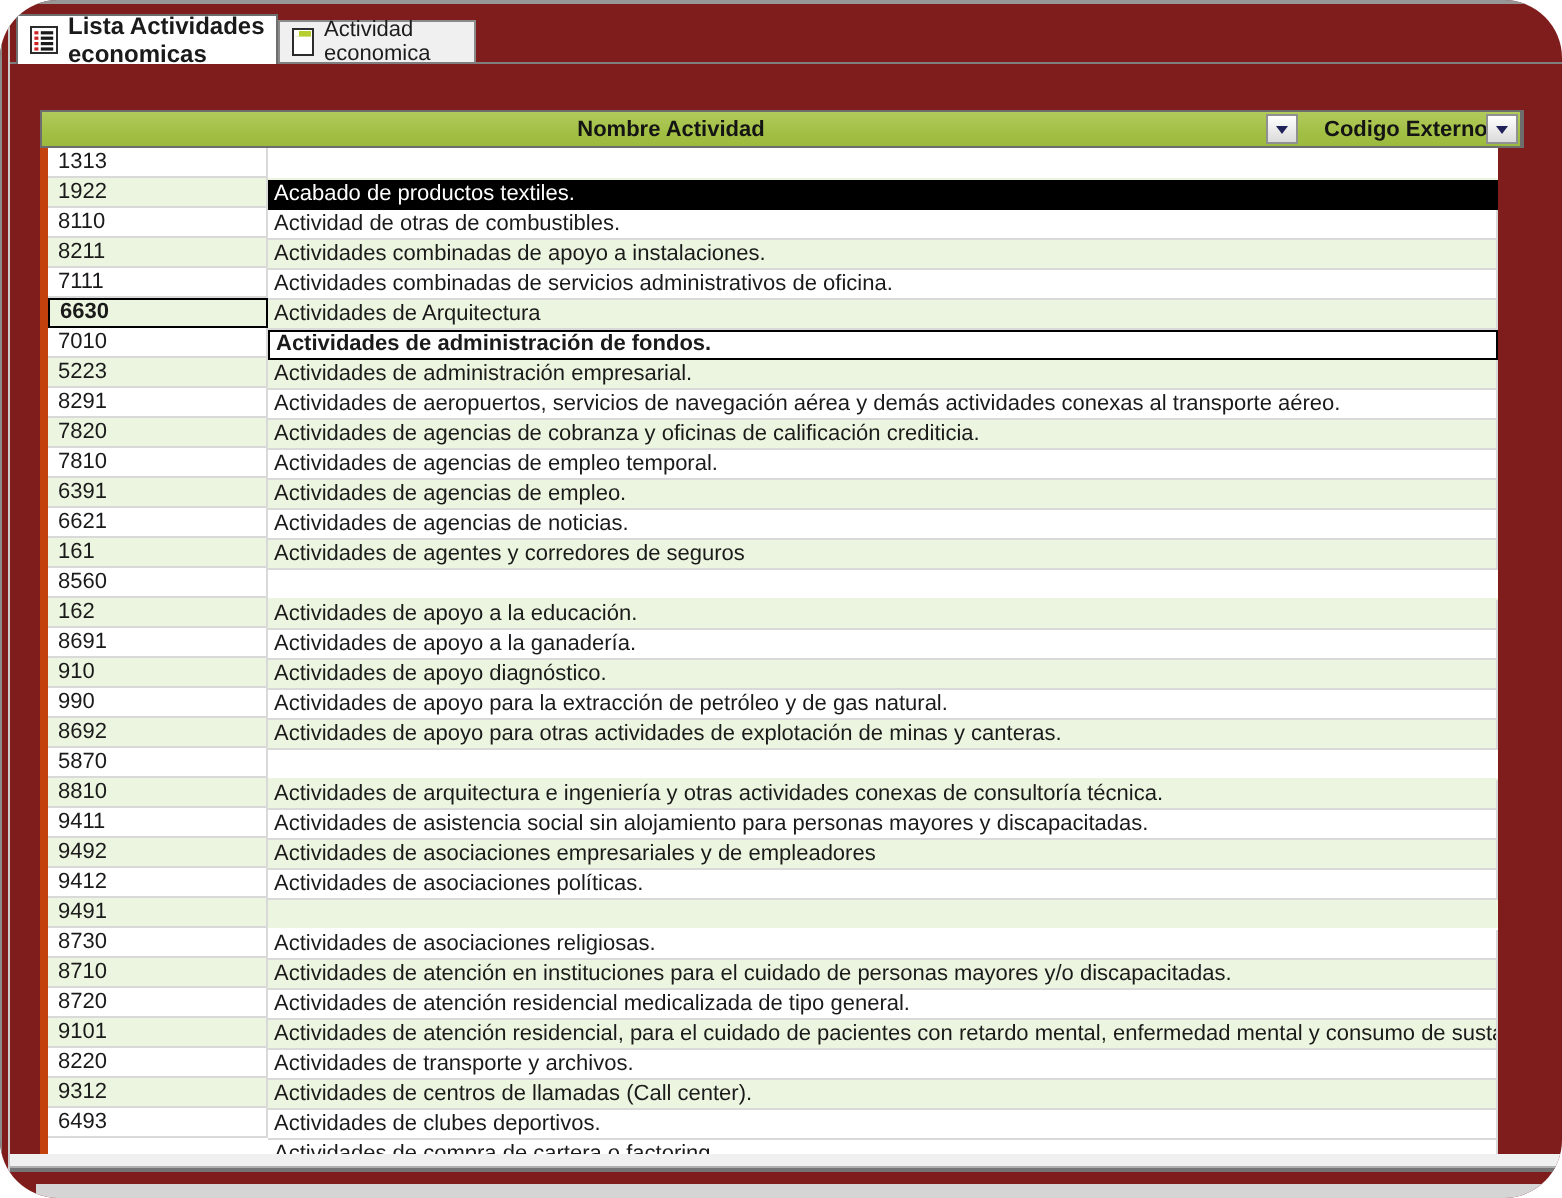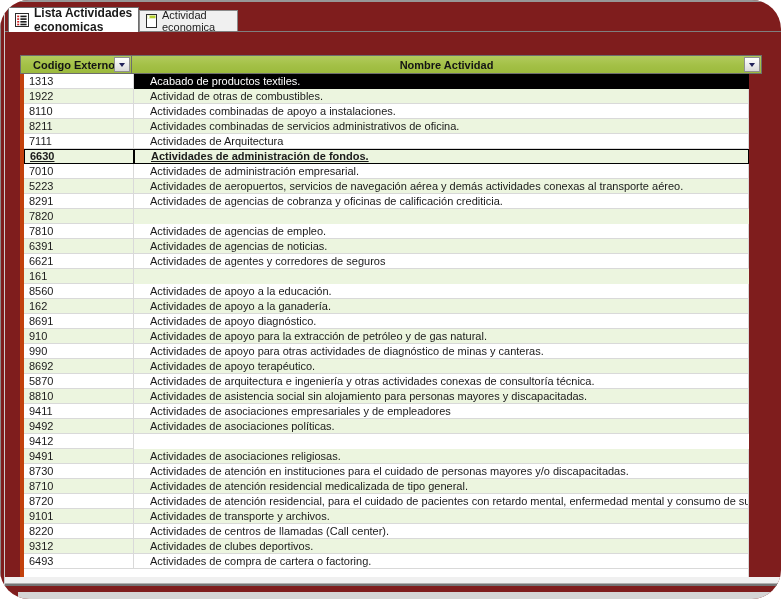--- a/index.html
+++ b/index.html
@@ -47,23 +47,23 @@
   
   .dsbody{position:absolute;left:20px;top:74px;width:729px;box-sizing:border-box;border-left:4px solid #c2410c;}
   .drow{display:flex;height:15px;background:#ffffff;}
   .drow.alt{background:#ecf5df;}
   .cell{
     box-sizing:border-box;height:15px;line-height:14px;font-size:11px;color:#1a1a1a;
     white-space:nowrap;overflow:hidden;
     border-right:1px solid #d9d9d9;border-bottom:1px solid #d9d9d9;
   }
   .cell-code{width:110px;padding-left:5px;}
-  .cell-name{flex:1;padding-left:16px;}
+  .cell-name{flex:1;padding-left:3px;margin-top:16px;}
   .drow.selected .cell-name{background:#000000;color:#ffffff;border-color:#000000;}
-  .drow.focused .cell{border:1px solid #000000;font-weight:bold;line-height:12px;text-decoration:underline;}
+  .drow.focused .cell{border:1px solid #000000;font-weight:bold;line-height:12px;}
   .new-row{height:8px;background:#ffffff;border-right:1px solid #d9d9d9;}
 
   
   .strip-light{position:absolute;left:5px;right:0;top:577px;height:6px;background:#f0f0f0;}
   .strip-dark{position:absolute;left:5px;right:0;top:583px;height:3px;background:#757575;border-top:1px solid #b0b0b0;box-sizing:border-box;}
   .hscrollbar{position:absolute;left:18px;right:0;top:592px;height:7px;background:#d5d5d5;}
 </style>
 </head>
 <body>
 
@@ -93,32 +93,32 @@
   <div class="tab tab-inactive">
     <svg width="11" height="14" viewBox="0 0 11 14">
       <rect x="0.5" y="0.5" width="10" height="13" fill="#ffffff" stroke="#2b2b2b"></rect>
       <rect x="1.5" y="1.5" width="8" height="2.8" fill="#b6cf2e"></rect>
       <rect x="1.5" y="1.5" width="2" height="2.8" fill="#ffffff"></rect>
     </svg>
     <span>Actividad economica</span>
   </div>
 
   <div class="dsheader">
+    <div class="hcell hcell-name">
+      <span>Nombre Actividad</span>
+      <span class="hbtn">
+          <span class="arr"></span>
+        </span>
+    </div>
     <div class="hcell hcell-code">
       <span>Codigo Externo</span>
       <span class="hbtn">
           <span class="arr"></span>
         </span>
     </div>
-    <div class="hcell hcell-name">
-      <span>Nombre Actividad</span>
-      <span class="hbtn">
-          <span class="arr"></span>
-        </span>
-    </div>
   </div>
 
   <div class="dsbody">
       <div class="drow selected">
       <div class="cell cell-code">1313</div>
       <div class="cell cell-name">Acabado de productos textiles.</div>
     </div>
       <div class="drow alt">
       <div class="cell cell-code">1922</div>
       <div class="cell cell-name">Actividad de otras de combustibles.</div>
@@ -146,20 +146,21 @@
       <div class="drow alt">
       <div class="cell cell-code">5223</div>
       <div class="cell cell-name">Actividades de aeropuertos, servicios de navegación aérea y demás actividades conexas al transporte aéreo.</div>
     </div>
       <div class="drow">
       <div class="cell cell-code">8291</div>
       <div class="cell cell-name">Actividades de agencias de cobranza y oficinas de calificación crediticia.</div>
     </div>
       <div class="drow alt">
       <div class="cell cell-code">7820</div>
+      <div class="cell cell-name">Actividades de agencias de empleo temporal.</div>
     </div>
       <div class="drow">
       <div class="cell cell-code">7810</div>
       <div class="cell cell-name">Actividades de agencias de empleo.</div>
     </div>
       <div class="drow alt">
       <div class="cell cell-code">6391</div>
       <div class="cell cell-name">Actividades de agencias de noticias.</div>
     </div>
       <div class="drow">
@@ -180,25 +181,24 @@
       <div class="drow">
       <div class="cell cell-code">8691</div>
       <div class="cell cell-name">Actividades de apoyo diagnóstico.</div>
     </div>
       <div class="drow alt">
       <div class="cell cell-code">910</div>
       <div class="cell cell-name">Actividades de apoyo para la extracción de petróleo y de gas natural.</div>
     </div>
       <div class="drow">
       <div class="cell cell-code">990</div>
-      <div class="cell cell-name">Actividades de apoyo para otras actividades de diagnóstico de minas y canteras.</div>
+      <div class="cell cell-name">Actividades de apoyo para otras actividades de explotación de minas y canteras.</div>
     </div>
       <div class="drow alt">
       <div class="cell cell-code">8692</div>
-      <div class="cell cell-name">Actividades de apoyo terapéutico.</div>
     </div>
       <div class="drow">
       <div class="cell cell-code">5870</div>
       <div class="cell cell-name">Actividades de arquitectura e ingeniería y otras actividades conexas de consultoría técnica.</div>
     </div>
       <div class="drow alt">
       <div class="cell cell-code">8810</div>
       <div class="cell cell-name">Actividades de asistencia social sin alojamiento para personas mayores y discapacitadas.</div>
     </div>
       <div class="drow">

